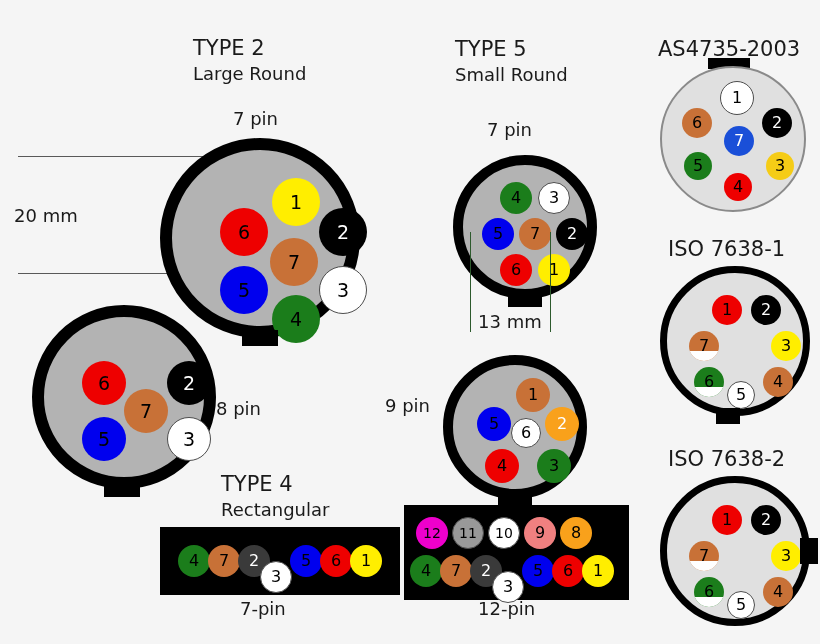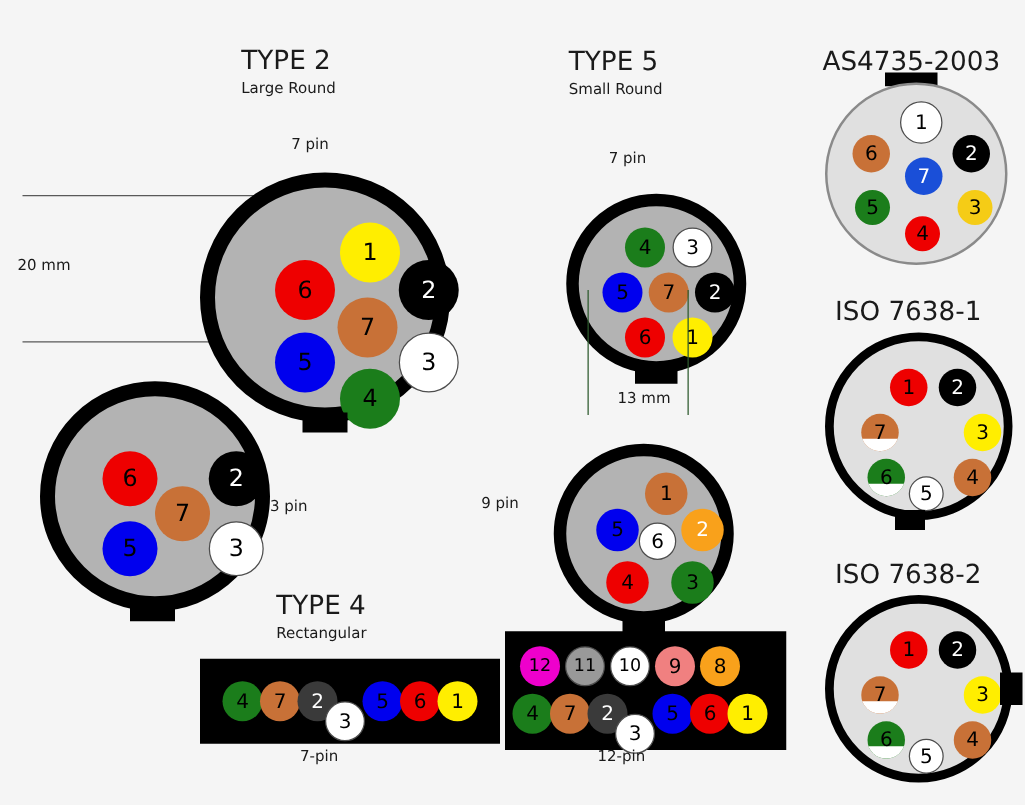--- a/index.html
+++ b/index.html
@@ -17,21 +17,21 @@
     background: #f5f5f5;
     overflow: hidden;
   }
   .lbl {
     position: absolute;
     color: #1a1a1a;
     white-space: nowrap;
     line-height: 1.18;
   }
   .lbl-title { font-size: 21px; }
-  .lbl-sub   { font-size: 12px; }
+  .lbl-sub   { font-size: 18px; }
   .lbl-std   { font-size: 21px; }
 
   
   .conn {
     position: absolute;
     border-radius: 50%;
     box-sizing: border-box;
   }
   .conn-thick {
     background: #b3b3b3;
@@ -150,21 +150,21 @@
         <span>5</span>
       </div>
       <div class="pin " style="left: 38px; top: 44px; width: 44px; height: 44px; background: rgb(238, 0, 0); color: rgb(0, 0, 0);">
         <span>6</span>
       </div>
       <div class="pin " style="left: 80px; top: 72px; width: 44px; height: 44px; background: rgb(200, 113, 55); color: rgb(0, 0, 0);">
         <span>7</span>
       </div>
     </div>
   <div class="tab" style="left:104px; top:481px; width:36px; height:16px;"></div>
-  <div class="lbl lbl-sub" style="left:216px; top:398px;">3 pin</div>
+  <div class="lbl lbl-sub" style="left:216px; top:398px;">8 pin</div>
 
   <div class="lbl lbl-title" style="left:455px; top:37px;">TYPE 5</div>
   <div class="lbl lbl-sub" style="left:455px; top:64px;">Small Round</div>
   <div class="lbl lbl-sub" style="left:487px; top:119px;">7 pin</div>
 
   <div class="conn conn-thick-sm" id="t2-7" style="left:453px; top:155px; width:144px; height:144px;">
       <div class="pin pin-sm" style="left: 37px; top: 17px; width: 32px; height: 32px; background: rgb(27, 125, 27); color: rgb(0, 0, 0);">
         <span>4</span>
       </div>
       <div class="pin pin-sm pin-outline" style="left: 75px; top: 17px; width: 32px; height: 32px; background: rgb(255, 255, 255); color: rgb(0, 0, 0);">
@@ -183,21 +183,21 @@
         <span>6</span>
       </div>
       <div class="pin pin-sm" style="left: 75px; top: 89px; width: 32px; height: 32px; background: rgb(255, 238, 0); color: rgb(0, 0, 0);">
         <span>1</span>
       </div>
     </div>
   <div class="tab" style="left:508px; top:292px; width:34px; height:15px;"></div>
 
   <div class="mline-v" style="left:470px; top:232px; height:100px;"></div>
   <div class="mline-v" style="left:550px; top:232px; height:100px;"></div>
-  <div class="lbl lbl-sub" style="left:478px; top:311px;margin-left:16px;">13 mm</div>
+  <div class="lbl lbl-sub" style="left:478px; top:311px;">13 mm</div>
 
   <div class="conn conn-thick-sm" id="t2-6" style="left:443px; top:355px; width:144px; height:144px;">
       <div class="pin pin-sm" style="left: 63px; top: 13px; width: 34px; height: 34px; background: rgb(200, 113, 55); color: rgb(0, 0, 0);">
         <span>1</span>
       </div>
       <div class="pin pin-sm" style="left: 92px; top: 42px; width: 34px; height: 34px; background: rgb(249, 161, 27); color: rgb(255, 255, 255);">
         <span>2</span>
       </div>
       <div class="pin pin-sm" style="left: 84px; top: 84px; width: 34px; height: 34px; background: rgb(27, 125, 27); color: rgb(0, 0, 0);">
         <span>3</span>

